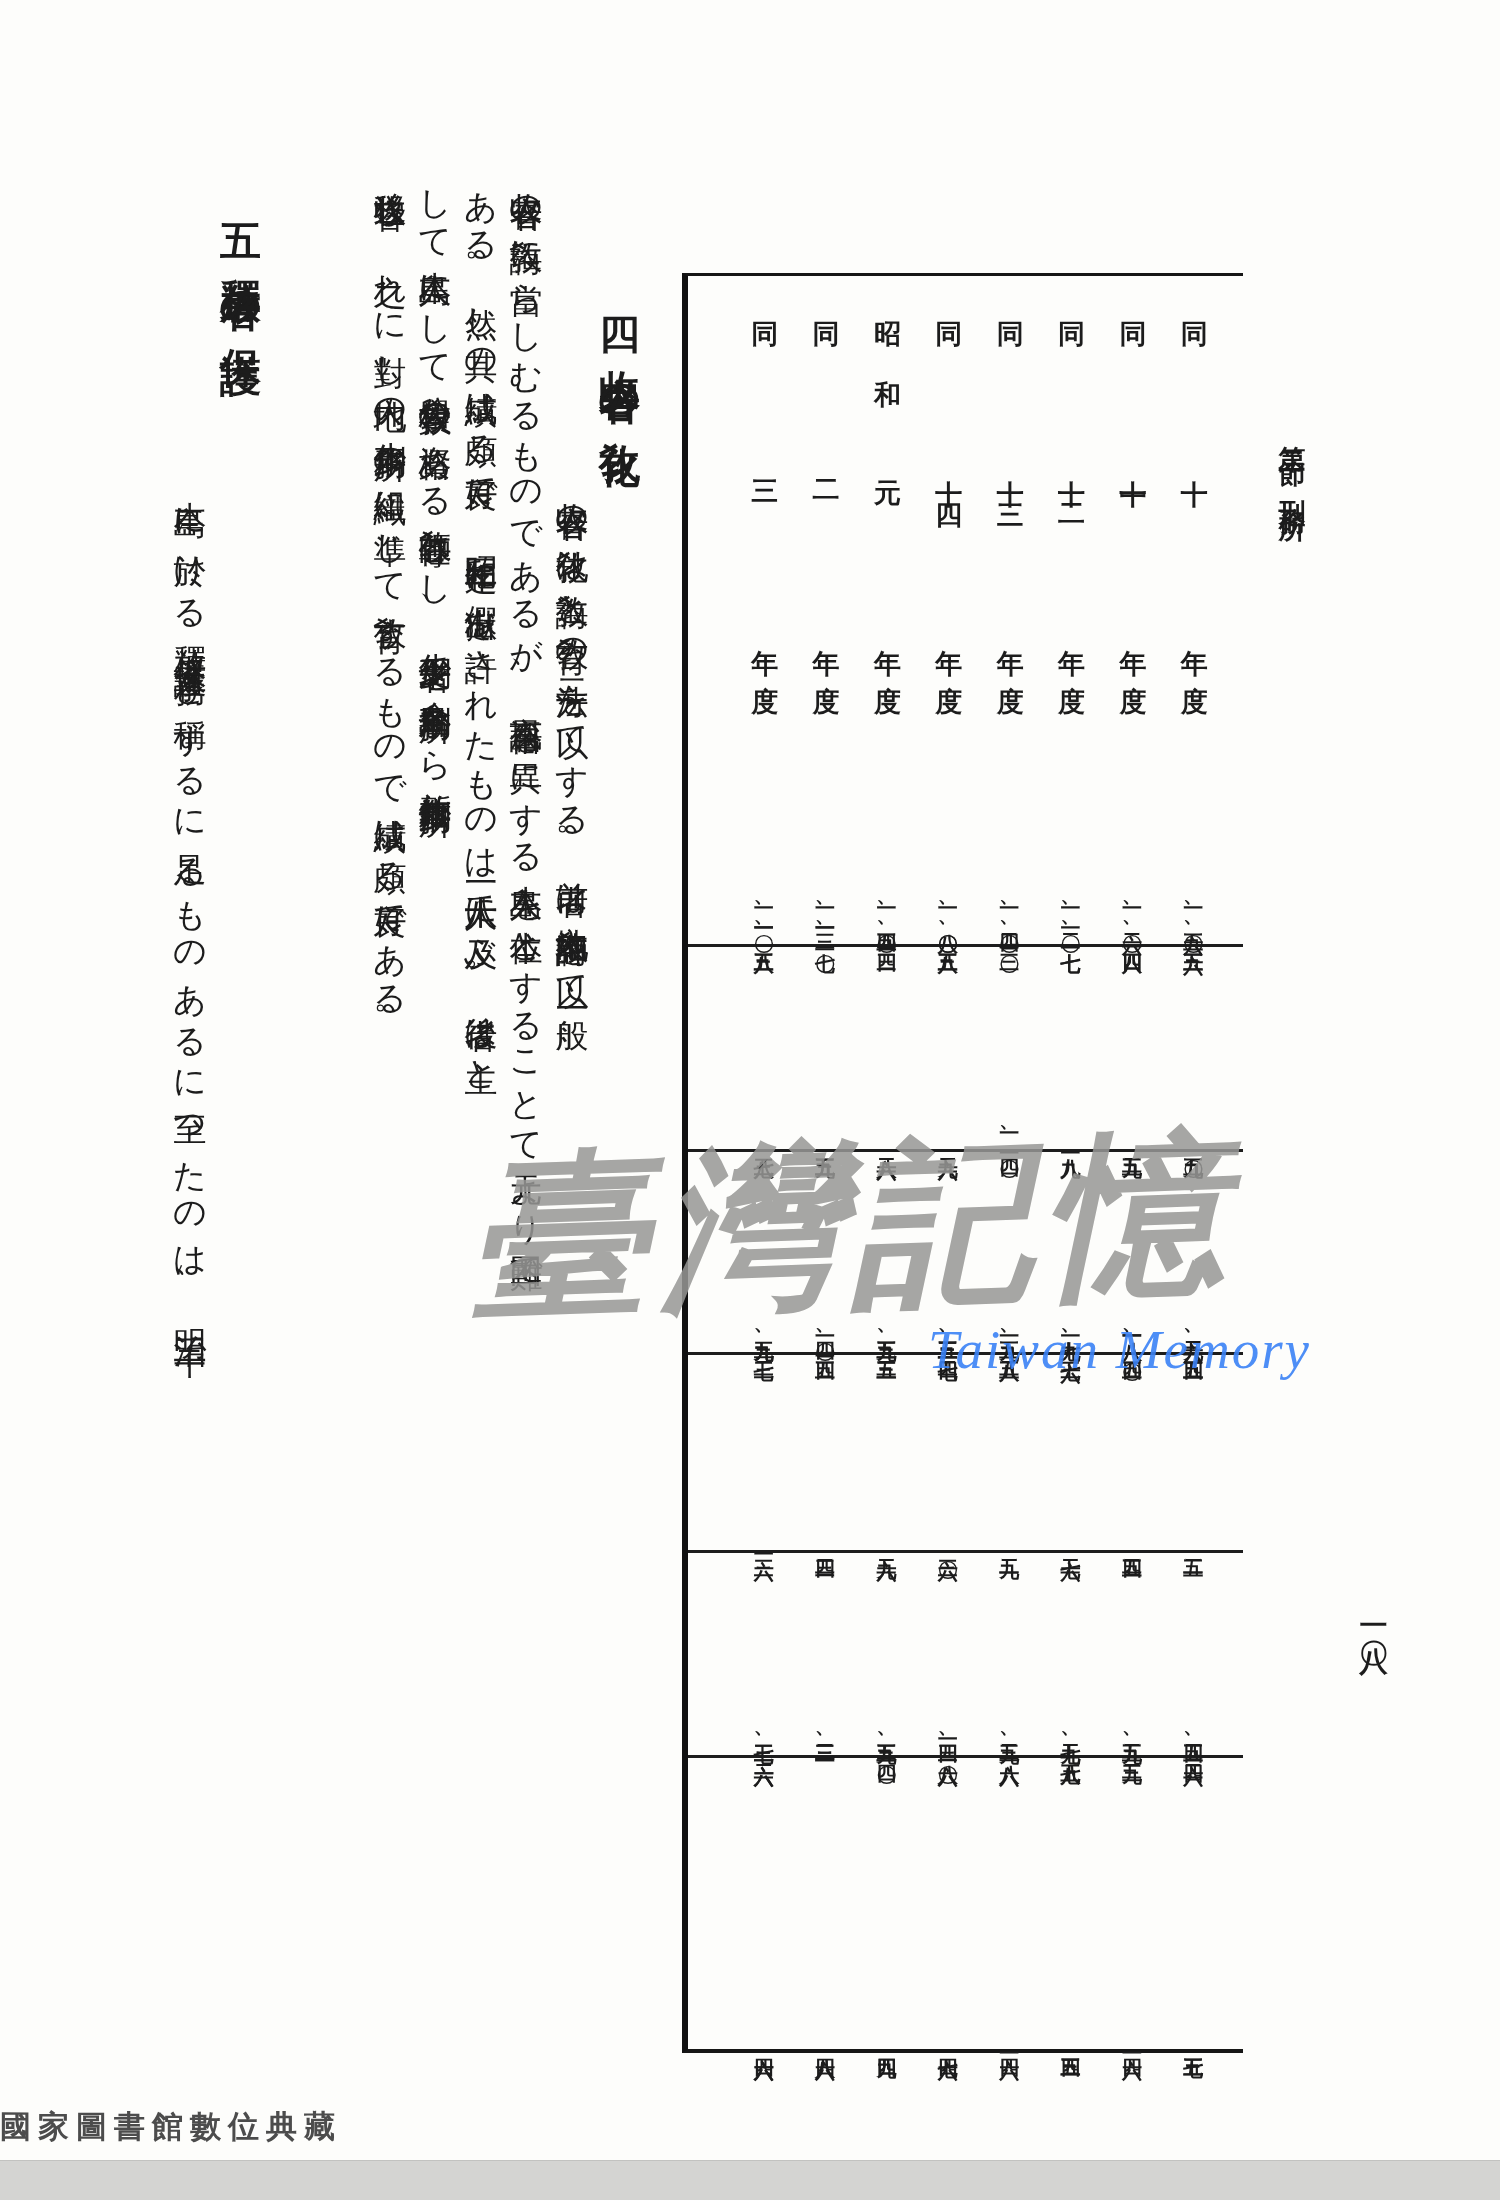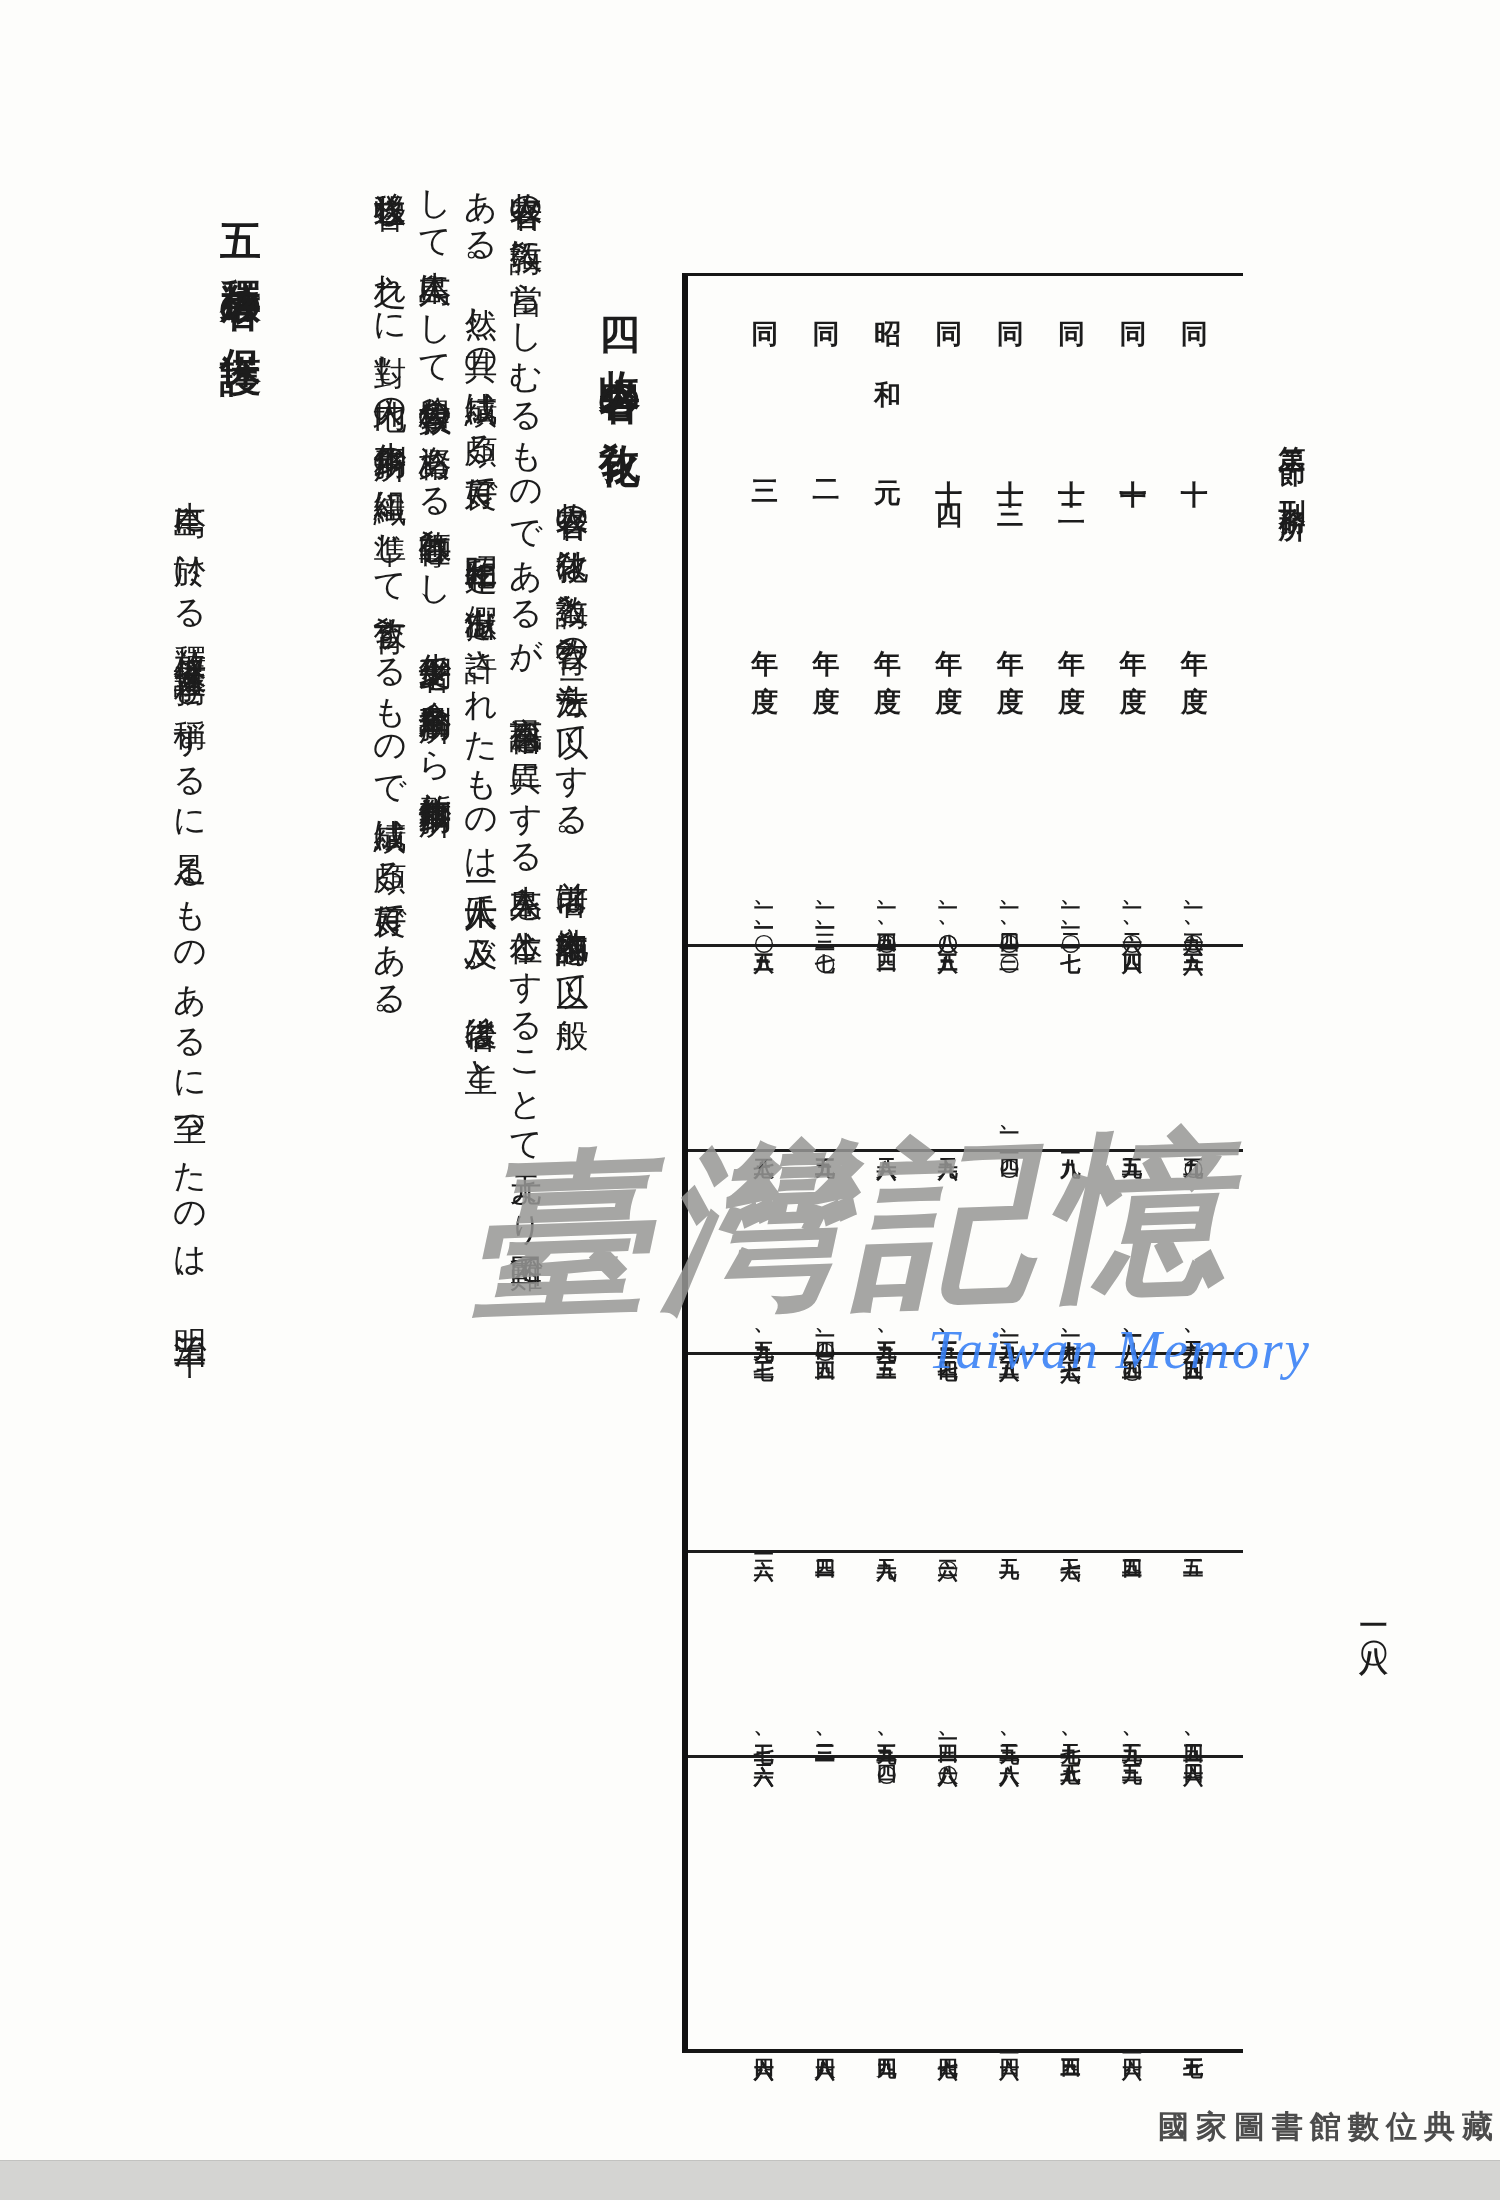--- a/index.html
+++ b/index.html
@@ -61,21 +61,21 @@
   .h4  { left:593px; top:285px; }
   .c41 { left:549px; top:478px; }
   .c42 { left:503px; top:168px; }
   .c43 { left:458px; top:168px; }
   .c44 { left:412px; top:166px; }
   .c45 { left:367px; top:166px; }
   .h5  { left:214px; top:192px; }
   .c51 { left:167px; top:475px; letter-spacing:5px; }
   
   .footer-text {
-    position:absolute; left:0; right:0; top:2106px; text-align:right;
+    position:absolute; left:0; right:0; top:2106px; text-align:left;
     font-size:31px; letter-spacing:7px; color:#4c4c4c; font-weight:bold; z-index:2;
   }
   .scan-strip {
     position:absolute; left:0; right:0; bottom:0; height:40px;
     background:#d4d4d2; border-top:1px solid #c2c2c0; z-index:1;
   }
 </style>
 </head>
 <body>
 

